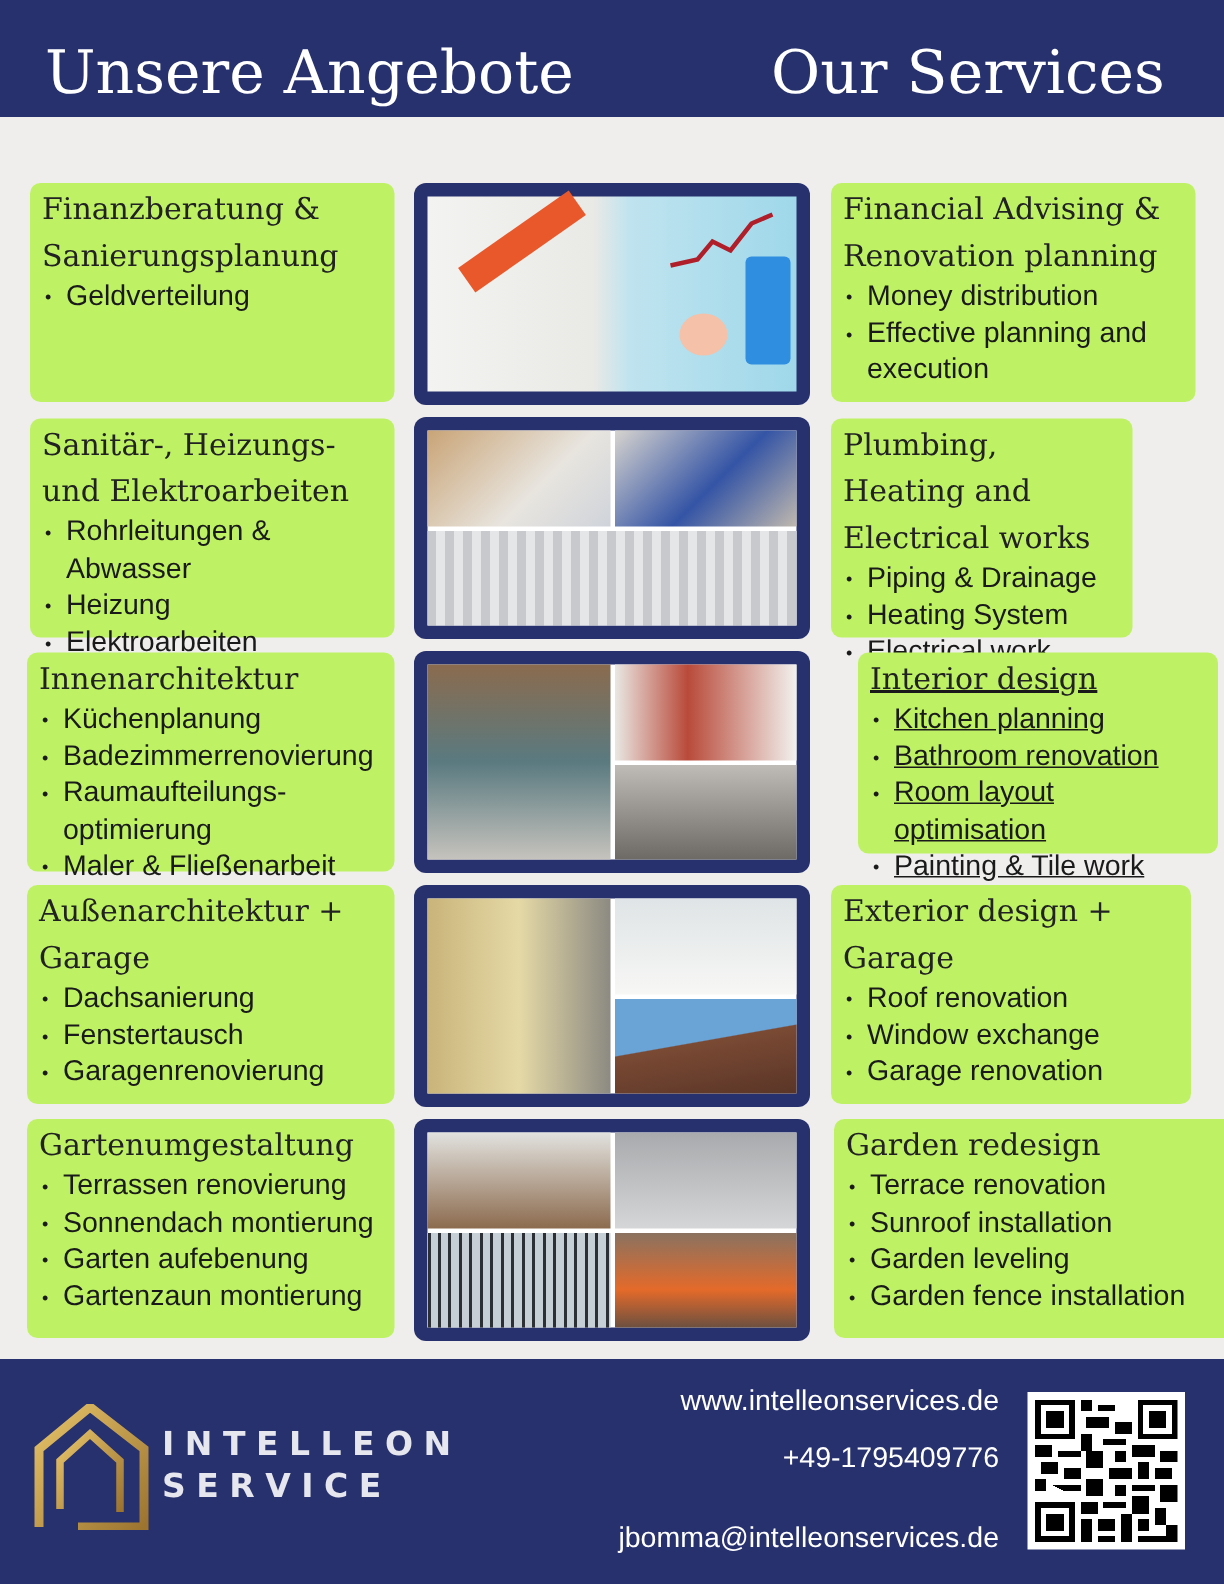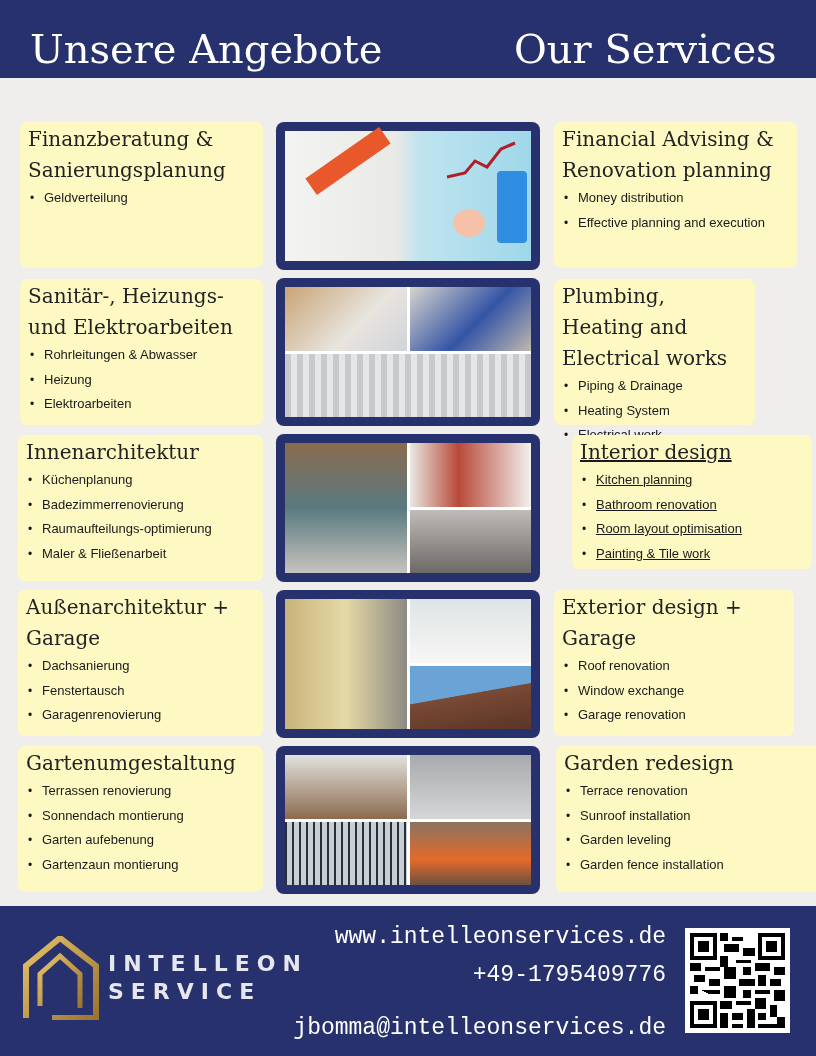--- a/index.html
+++ b/index.html
@@ -1,31 +1,31 @@
 <!DOCTYPE html>
 <html><head>
 <meta charset="utf-8">
 <style>
   * { box-sizing: border-box; margin: 0; padding: 0; }
   body { width: 816px; height: 1056px; background: #efeeec; font-family: "Liberation Sans", sans-serif; position: relative; overflow: hidden; }
   .header { position: absolute; left: 0; top: 0; width: 816px; height: 78px; background: #27316d; }
   .header .t { position: absolute; top: 26px; color: #fff; font-family: "DejaVu Serif", serif; font-size: 40px; }
   .header .tl { left: 30px; }
   .header .tr { left: 514px; }
-  .box { position: absolute; background: #fef9c3; border-radius: 7px; padding: 2px 8px; color: #1a1a1a; }
+  .box { position: absolute; background: #bef264; border-radius: 7px; padding: 2px 8px; color: #1a1a1a; }
   .box h2 { font-family: "DejaVu Serif", serif; font-weight: normal; font-size: 20px; line-height: 31px; color: #222; }
-  .box ul { list-style: none; font-size: 13px; line-height: 24.5px; }
+  .box ul { list-style: none; font-size: 19px; line-height: 24.5px; }
   .box li { position: relative; padding-left: 16px; }
   .box li::before { content: "•"; position: absolute; left: 2px; font-size: 12px; }
   .pic { position: absolute; left: 276px; width: 264px; background: #27316d; border-radius: 8px; padding: 9px; }
   .pic .inner { width: 100%; height: 100%; display: grid; gap: 3px; background: #fff; }
   .footer { position: absolute; left: 0; top: 906px; width: 816px; height: 150px; background: #27316d; }
   .logo { position: absolute; left: 22px; top: 30px; }
   .brand { position: absolute; left: 108px; top: 44px; color: #e6e6ee; font-family: "DejaVu Sans", sans-serif; font-weight: bold; letter-spacing: 7px; font-size: 22px; line-height: 28px; }
-  .contact { position: absolute; right: 150px; color: #fff; font-size: 23px; text-align: center; font-family: Liberation Mono, monospace; }
+  .contact { position: absolute; right: 150px; color: #fff; font-size: 19px; text-align: center; }
   .qr { position: absolute; left: 685px; top: 22px; width: 105px; height: 105px; background: #fff; padding: 5px; }
 </style>
 </head>
 <body>
 
 <div class="header">
   <div class="t tl">Unsere Angebote</div>
   <div class="t tr">Our Services</div>
 </div>
 

